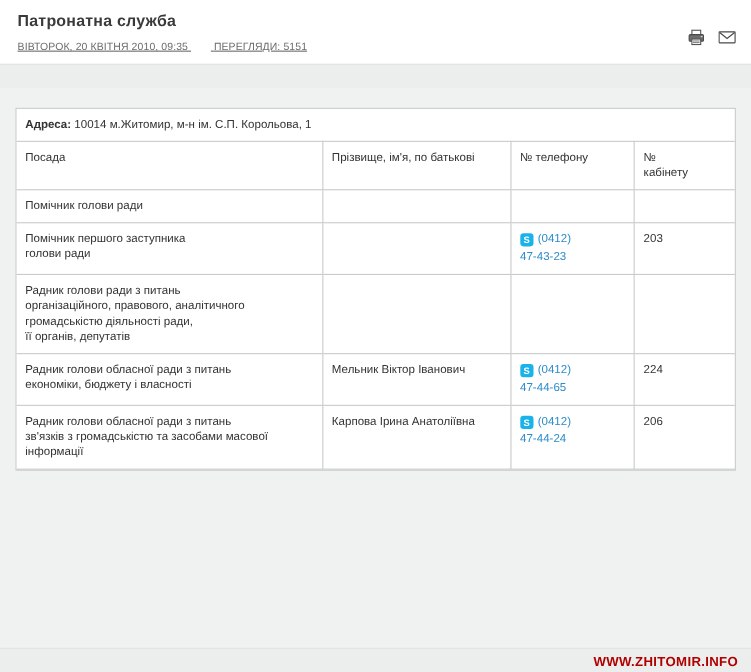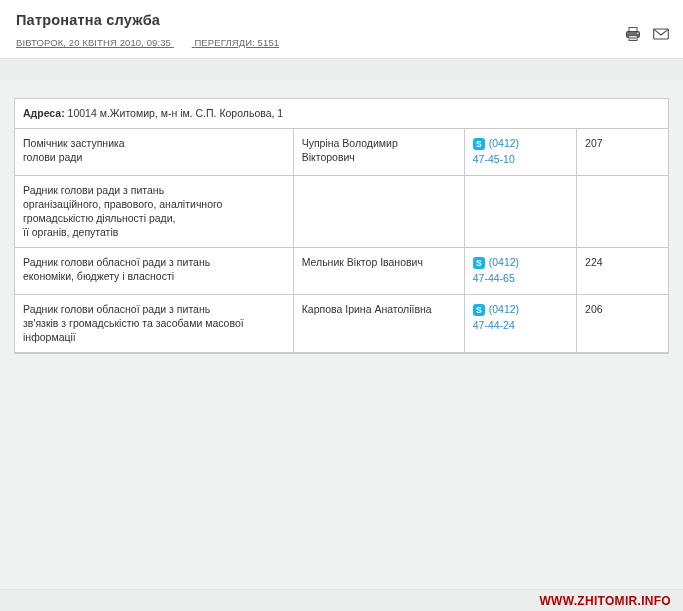--- a/index.html
+++ b/index.html
@@ -203,43 +203,57 @@
         <col class="col-room">
       </colgroup>
       <tbody>
         <tr class="addr-row">
           <td colspan="4">
             <span class="addr-label">Адреса:</span>
             <span>10014 м.Житомир, м-н ім. С.П. Корольова, 1</span>
           </td>
         </tr>
 
-
-
-
-        <tr>
-          <td class="cell-lines">
-            <div>Помічник заступника</div>
+        <tr>
+          <th>Посада</th>
+          <th>Прізвище, ім'я, по батькові</th>
+          <th>№ телефону</th>
+          <th>
+            <div>№</div>
+            <div>кабінету</div>
+          </th>
+        </tr>
+
+        <tr>
+          <td class="cell-lines">
+            <div>Помічник голови ради</div>
+          </td>
+          <td class="cell-lines"></td>
+          <td></td>
+          <td class="room"></td>
+        </tr>
+
+        <tr>
+          <td class="cell-lines">
+            <div>Помічник першого заступника</div>
             <div>голови ради</div>
           </td>
-          <td class="cell-lines">
-            <div>Чупріна Володимир</div>
-            <div>Вікторович</div>
-          </td>
+          <td class="cell-lines"></td>
           <td>
             <div class="phone">
               <span class="code-line">
                 <span class="skype">S</span>
                 <span>(0412)</span>
               </span>
-              <span class="num">47-45-10</span>
+              <span class="num">47-43-23</span>
             </div>
           </td>
-          <td class="room">207</td>
-        </tr>
+          <td class="room">203</td>
+        </tr>
+
 
         <tr>
           <td class="cell-lines">
             <div>Радник голови ради з питань</div>
             <div>організаційного, правового, аналітичного</div>
             <div>громадськістю діяльності ради,</div>
             <div>її органів, депутатів</div>
           </td>
           <td class="cell-lines"></td>
           <td></td>

